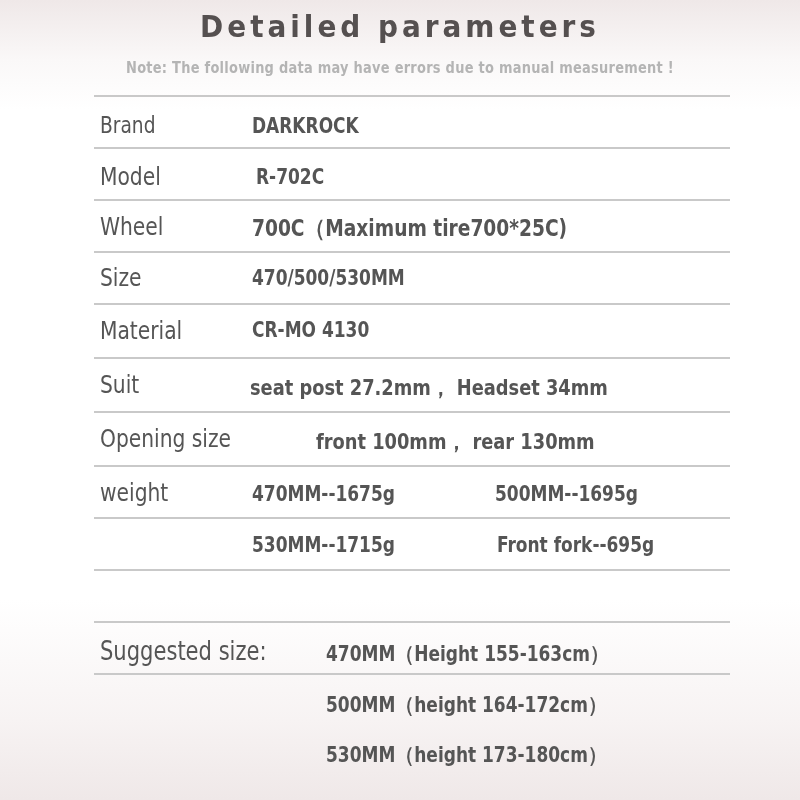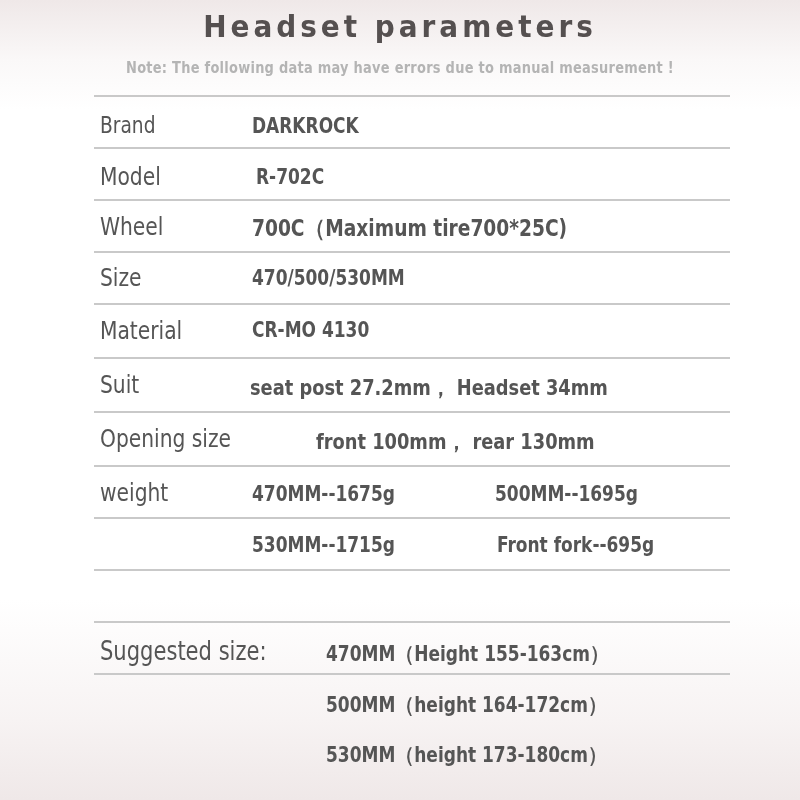--- a/index.html
+++ b/index.html
@@ -20,21 +20,21 @@
     transform: scaleX(0.9); transform-origin: center;
   }
   .hline { position: absolute; left: 94px; width: 636px; height: 2px; background: #c9c9c9; }
   .t { position: absolute; white-space: nowrap; font-size: 23px; transform: scaleX(0.9); transform-origin: left center; }
   .lbl { color: #555; }
   .val { font-weight: bold; font-size: 21px; color: #555; }
 </style>
 </head>
 <body>
 
-<div class="title">Headset parameters</div>
+<div class="title">Detailed parameters</div>
 <div class="note">Note: The following data may have errors due to manual measurement !</div>
 
 <div>
   <div class="hline" style="top:95px"></div>
 
   <div>
     <span class="t lbl" style="left:100px;top:112px;">Brand</span>
     <span class="t val" style="left:252px;top:114px;">DARKROCK</span>
   </div>
   <div class="hline" style="top:147px"></div>

